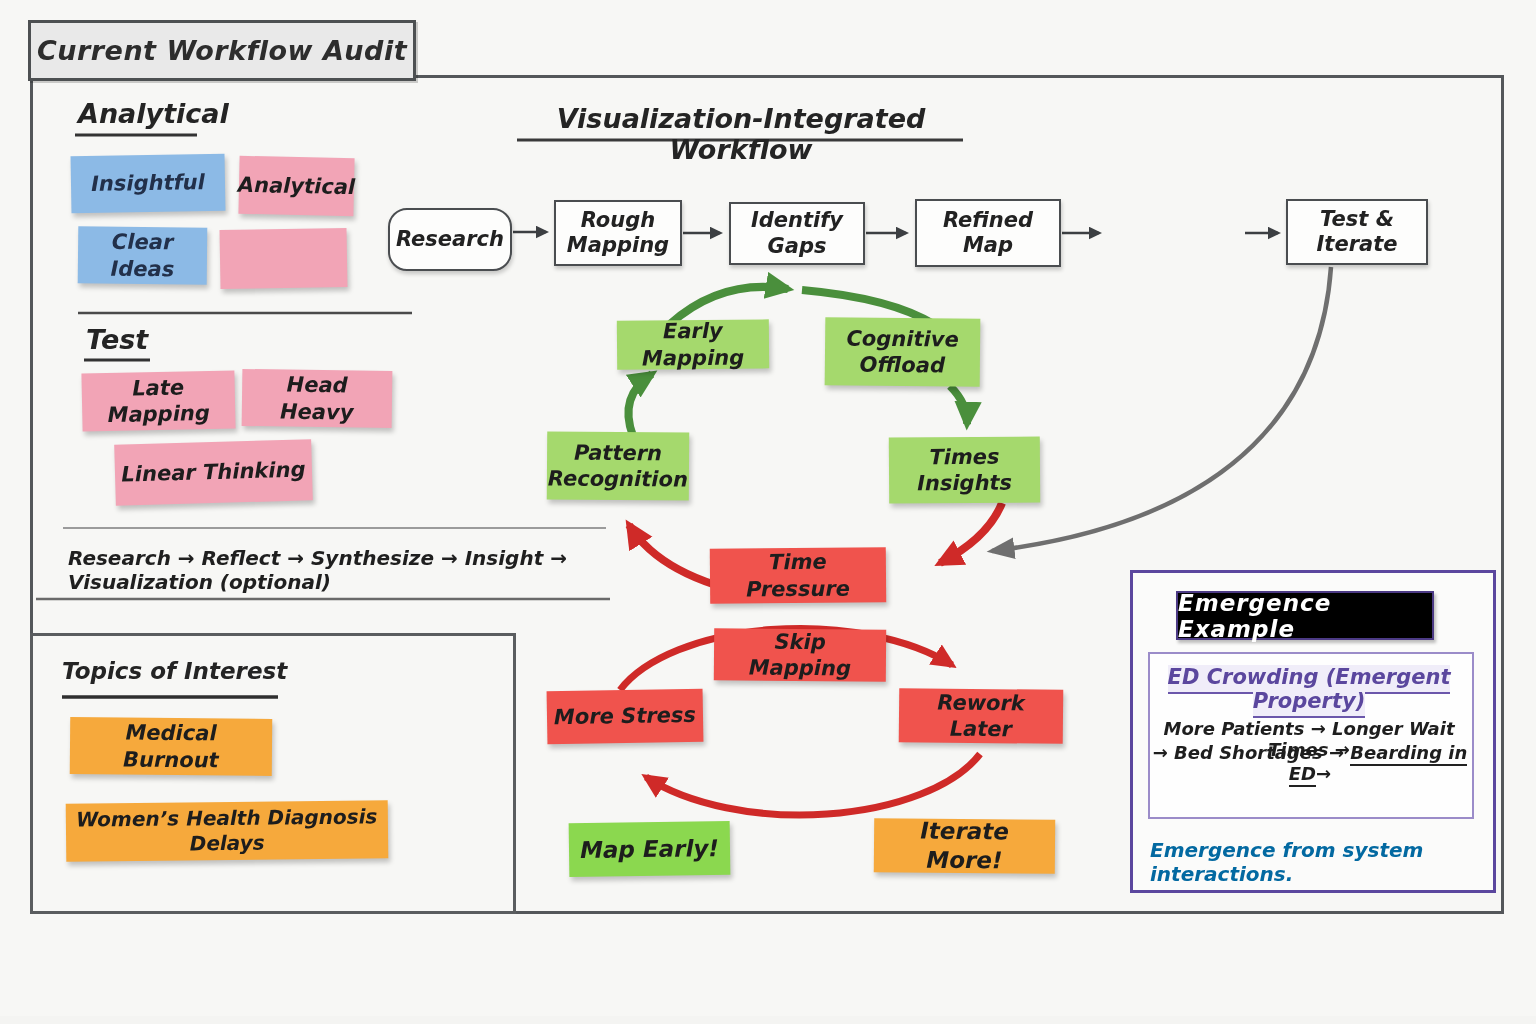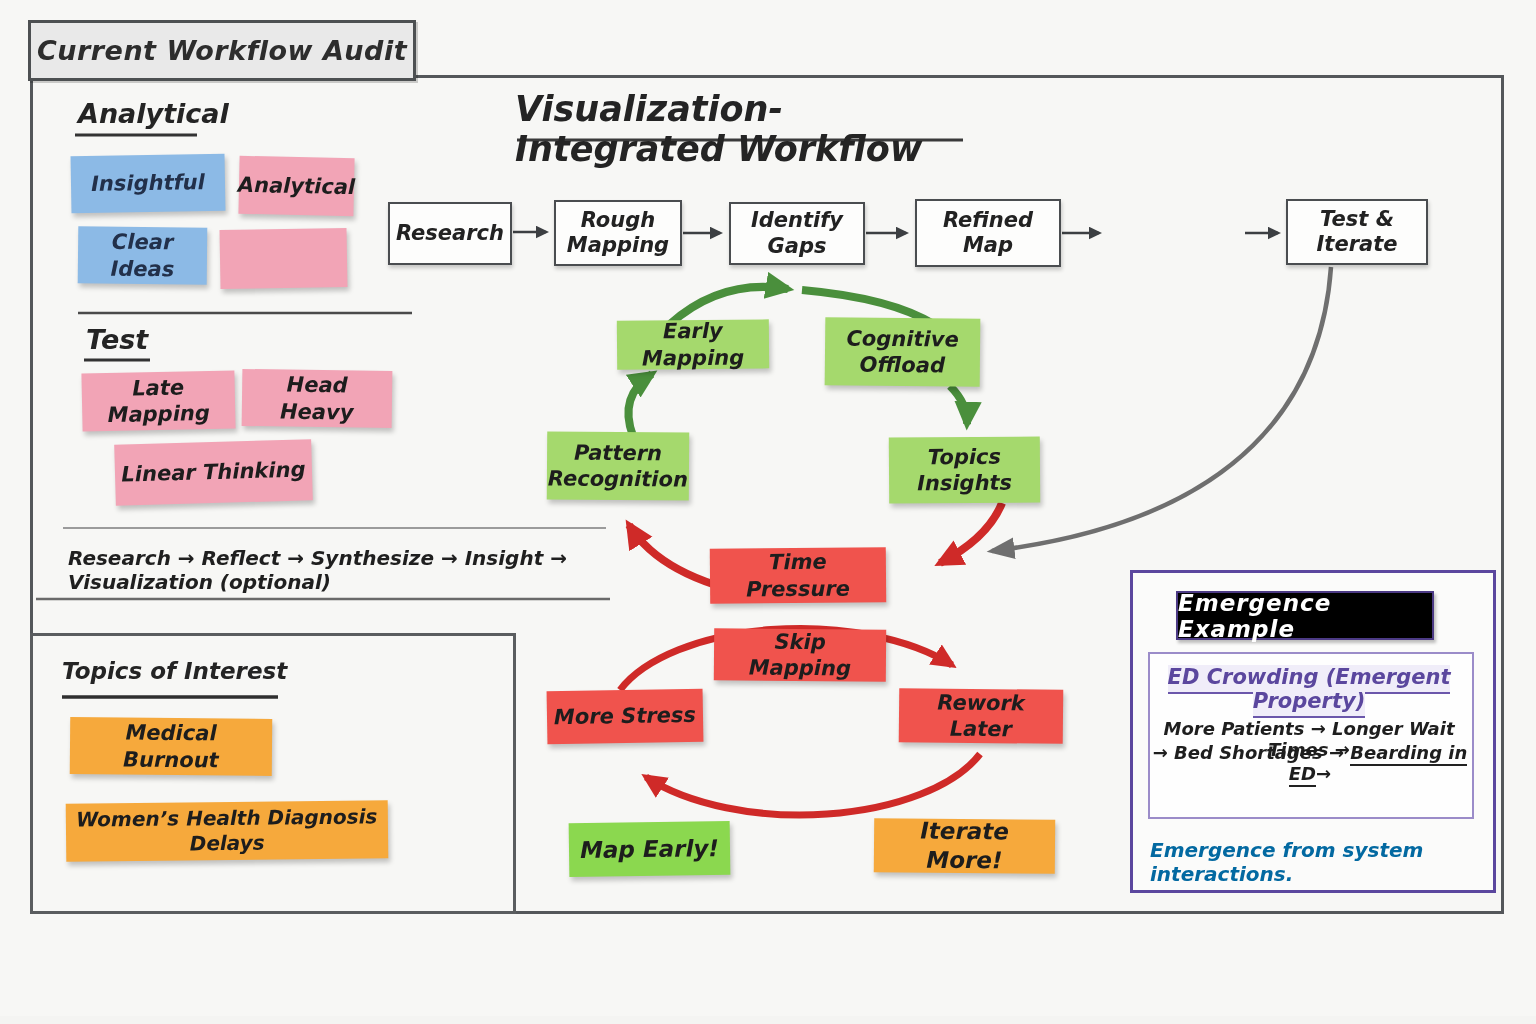--- a/index.html
+++ b/index.html
@@ -13,21 +13,21 @@
   .title-tab{left:28px;top:20px;width:382px;height:55px;background:#e9e9e9;border:3px solid #4d5052;
              box-shadow:2px 2px 0 rgba(0,0,0,.18);display:flex;align-items:center;justify-content:center;
              font-weight:bold;font-size:27px;color:#2d2d2d;letter-spacing:.5px;}
   .topics-box{left:30px;top:633px;width:480px;height:275px;border:3px solid #5a5d5f;background:transparent;}
 
   
   .heading{font-weight:bold;color:#242424;}
   .h-strengths{left:78px;top:98px;font-size:27px;}
   .h-gaps{left:86px;top:324px;font-size:27px;}
   .h-topics{left:62px;top:658px;font-size:23px;}
-  .h-workflow{left:515px;top:89px;width:452px;font-size:35px;}
+  .h-workflow{left:515px;top:103px;width:452px;text-align:center;font-size:27px;}
 
   
   .note{display:flex;align-items:center;justify-content:center;text-align:center;
         font-weight:600;font-size:21px;color:#1d1d1d;box-shadow:2px 4px 5px rgba(0,0,0,.22);
         line-height:1.25;padding:2px 6px;box-sizing:border-box;}
   .blue{background:#8cbae6;color:#22304a;}
   .pink{background:#f2a4b6;}
   .green{background:#a5d96d;}
   .green-bright{background:#8bd84f;}
   .red{background:#f0534d;}
@@ -147,21 +147,21 @@
 
   <div class="abs heading h-topics">Topics of Interest</div>
   <div class="abs note orange" style="left:70px;top:718px;width:202px;height:57px;transform:rotate(.5deg);">
       <span>Medical Burnout</span>
     </div>
   <div class="abs note orange" style="left:66px;top:802px;width:322px;height:58px;transform:rotate(-.6deg);font-size:20px;">
       <span>Women’s Health Diagnosis Delays</span>
     </div>
 
   <div class="abs heading h-workflow">Visualization-Integrated Workflow</div>
-  <div class="abs flow-box" style="left:388px;top:202px;width:124px;height:63px;">
+  <div class="abs flow-box" style="left:388px;top:208px;width:124px;height:63px;border-radius:19px;">
       <span>Research</span>
     </div>
   <div class="abs flow-box" style="left:554px;top:200px;width:128px;height:66px;">
       <span>Rough Mapping</span>
     </div>
   <div class="abs flow-box" style="left:729px;top:202px;width:136px;height:63px;">
       <span>Identify Gaps</span>
     </div>
   <div class="abs flow-box" style="left:915px;top:199px;width:146px;height:68px;">
       <span>Refined Map</span>
@@ -170,21 +170,21 @@
       <span>Test &amp; Iterate</span>
     </div>
 
   <div class="abs note green" style="left:617px;top:320px;width:152px;height:49px;transform:rotate(-.5deg);">
       <span>Early Mapping</span>
     </div>
   <div class="abs note green" style="left:825px;top:318px;width:155px;height:68px;transform:rotate(.6deg);">
       <span>Cognitive Offload</span>
     </div>
   <div class="abs note green" style="left:889px;top:437px;width:151px;height:66px;transform:rotate(-.4deg);">
-      <span>Topics Insights</span>
+      <span>Times Insights</span>
     </div>
   <div class="abs note green" style="left:547px;top:432px;width:142px;height:68px;transform:rotate(.4deg);">
       <span>Pattern Recognition</span>
     </div>
   <div class="abs note red" style="left:710px;top:548px;width:176px;height:55px;transform:rotate(-.5deg);">
       <span>Time Pressure</span>
     </div>
 
   <div class="abs note red" style="left:714px;top:629px;width:172px;height:52px;transform:rotate(.5deg);">
       <span>Skip Mapping</span>

